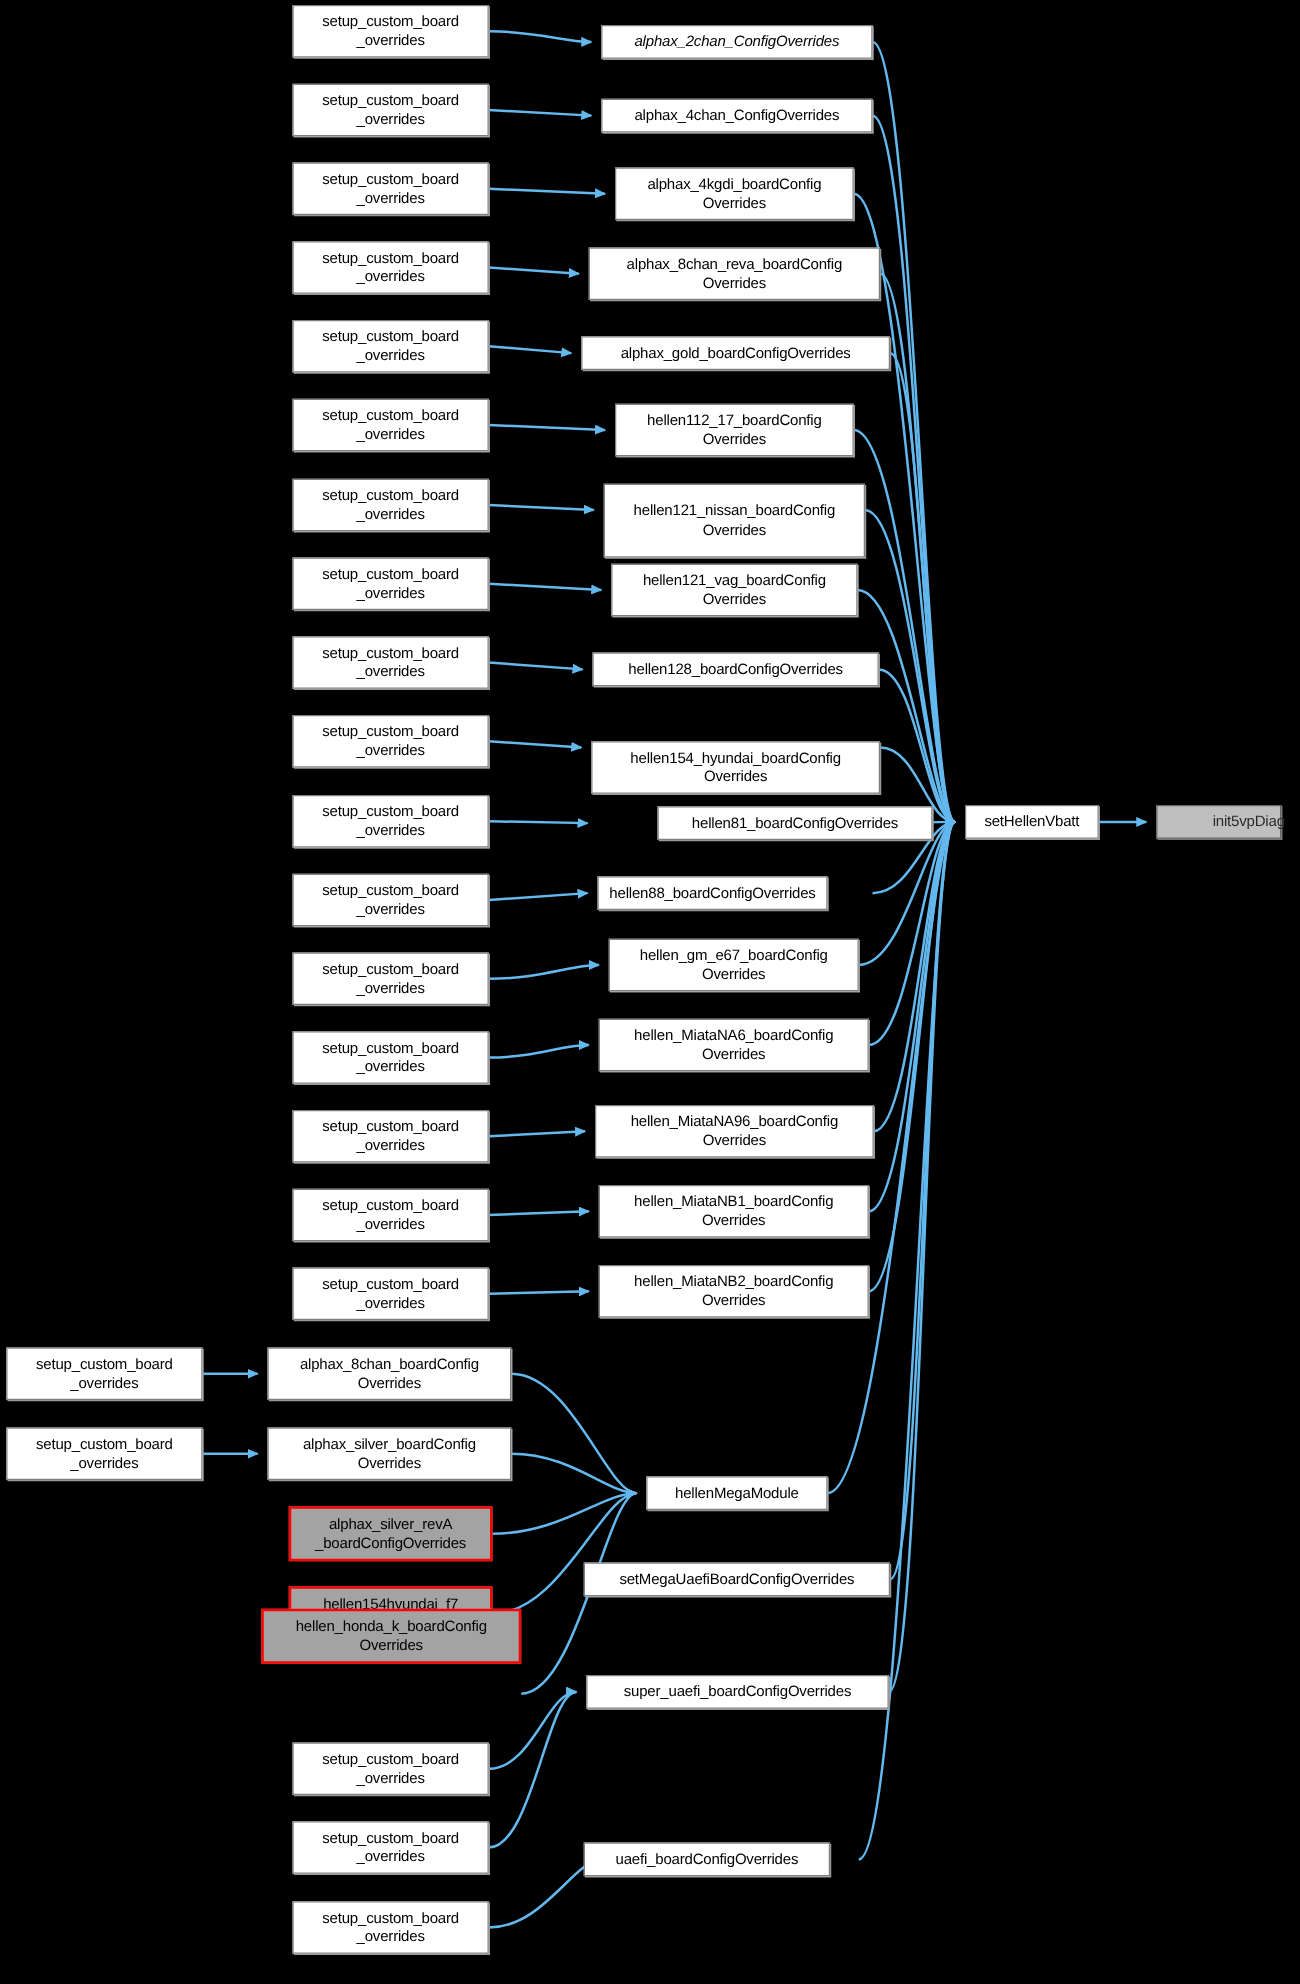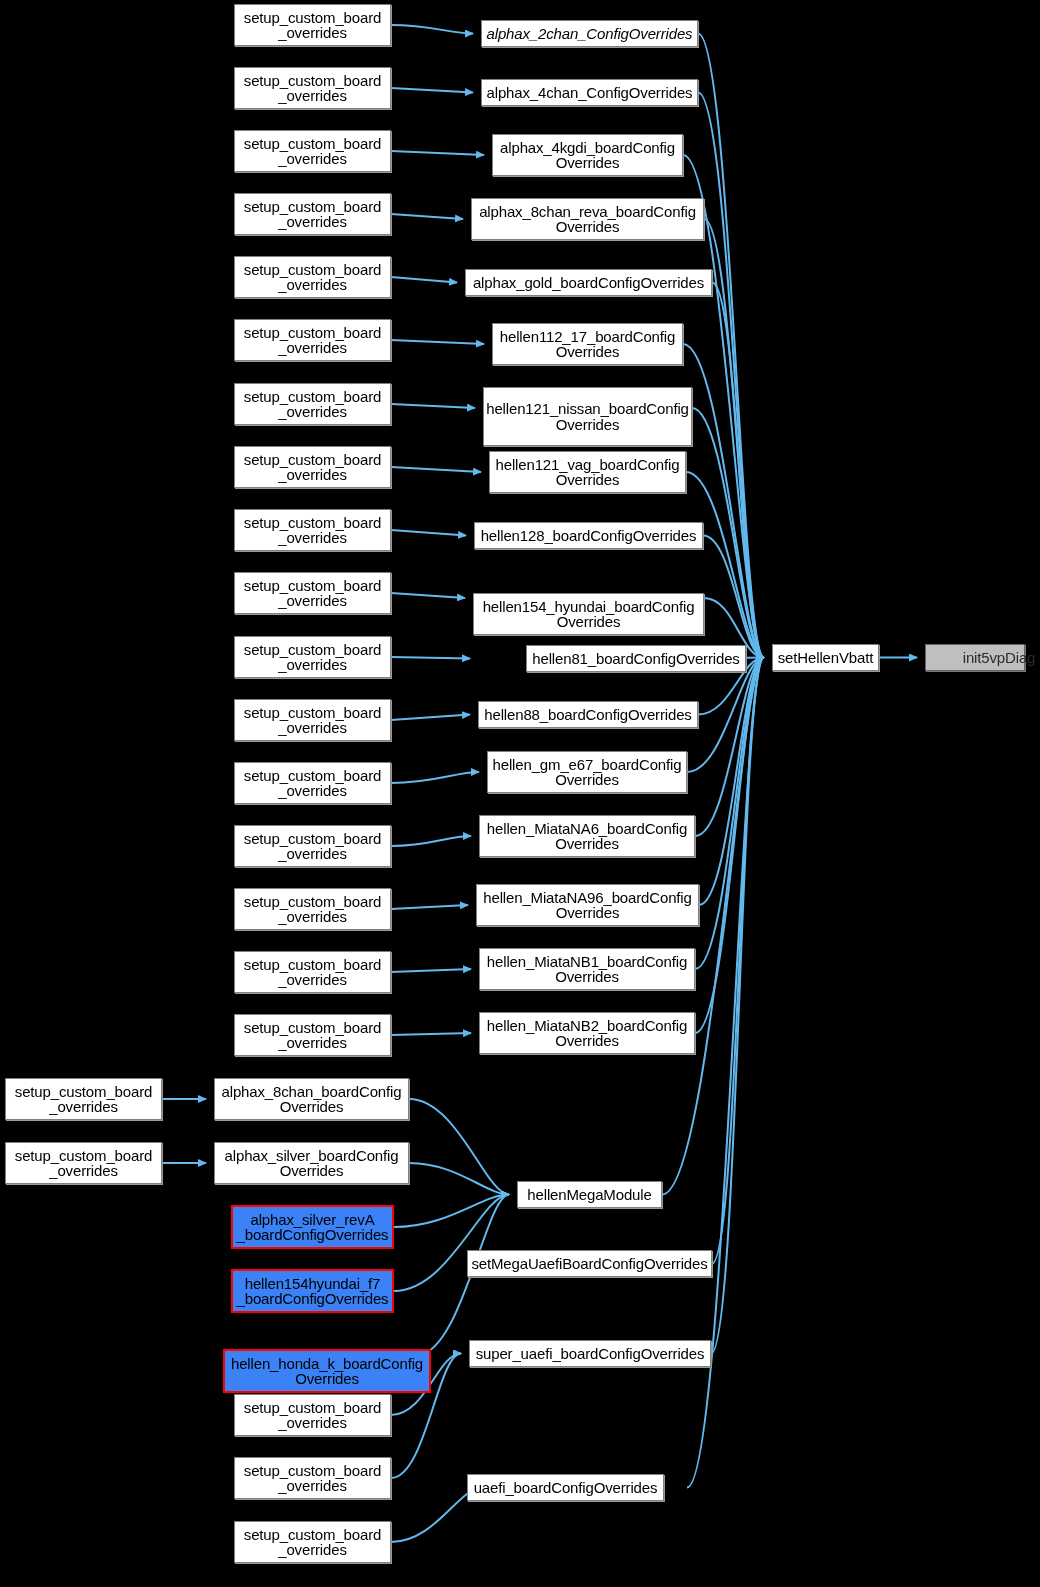--- a/index.html
+++ b/index.html
@@ -1,23 +1,23 @@
 <!DOCTYPE html>
 <html><head>
 <meta charset="utf-8">
 <style>
   html,body{margin:0;padding:0;background:#000;}
   #canvas{position:relative;width:1040px;height:1587px;background:#000;
           font-family:"Liberation Sans",sans-serif;overflow:hidden;}
   svg.edges{position:absolute;left:0;top:0;width:1040px;height:1587px;pointer-events:none;}
   .node{position:absolute;box-sizing:border-box;background:#fff;border:1px solid #808080;
         display:flex;align-items:center;justify-content:center;text-align:center;
-        color:#000;font-size:15px;line-height:15.5px;letter-spacing:-0.15px;
+        color:#000;font-size:12px;line-height:15.5px;letter-spacing:-0.15px;
         box-shadow:1px 1px 0 0 #999;}
-  .node.red{border:2px solid #ff0000;background:#3b82f6;box-shadow:none;}
+  .node.red{border:2px solid #ff0000;background:#a3a3a3;box-shadow:none;}
   .node.focus{background:#bfbfbf;border:1px solid #666;color:#2b2b2b;box-shadow:1px 1px 0 0 #777;padding-left:48px;}
   .node span{display:block;padding:0 3px;}
 </style>
 </head>
 <body>
 
 <div id="canvas">
   <svg class="edges" viewBox="0 0 1040 1587">
     <defs>
       <marker id="ah" markerWidth="9" markerHeight="8" refX="8" refY="4" orient="auto" markerUnits="userSpaceOnUse">
@@ -139,21 +139,21 @@
       </div>
       <div class="node" style="left: 234px; top: 636px; width: 157px; height: 42px;">
         <span>setup_custom_board<br>_overrides</span>
       </div>
       <div class="node" style="left: 478px; top: 645px; width: 220px; height: 27px; margin-left: 48px;">
         <span>hellen81_boardConfigOverrides</span>
       </div>
       <div class="node" style="left: 234px; top: 699px; width: 157px; height: 42px;">
         <span>setup_custom_board<br>_overrides</span>
       </div>
-      <div class="node" style="left: 478px; top: 701px; width: 220px; height: 27px;">
+      <div class="node" style="left: 478px; top: 701px; width: 184px; height: 27px;">
         <span>hellen88_boardConfigOverrides</span>
       </div>
       <div class="node" style="left: 234px; top: 762px; width: 157px; height: 42px;">
         <span>setup_custom_board<br>_overrides</span>
       </div>
       <div class="node" style="left: 487px; top: 751px; width: 200px; height: 42px;">
         <span>hellen_gm_e67_boardConfig<br>Overrides</span>
       </div>
       <div class="node" style="left: 234px; top: 825px; width: 157px; height: 42px;">
         <span>setup_custom_board<br>_overrides</span>
@@ -196,21 +196,21 @@
       </div>
       <div class="node red" style="left: 231px; top: 1205px; width: 163px; height: 44px;">
         <span>alphax_silver_revA<br>_boardConfigOverrides</span>
       </div>
       <div class="node" style="left: 467px; top: 1250px; width: 245px; height: 27px;">
         <span>setMegaUaefiBoardConfigOverrides</span>
       </div>
       <div class="node red" style="left: 231px; top: 1269px; width: 163px; height: 44px;">
         <span>hellen154hyundai_f7<br>_boardConfigOverrides</span>
       </div>
-      <div class="node red" style="left: 209px; top: 1349px; width: 208px; height: 44px; margin-left: 14px;">
+      <div class="node red" style="left: 209px; top: 1287px; width: 208px; height: 44px;">
         <span>hellen_honda_k_boardConfig<br>Overrides</span>
       </div>
       <div class="node" style="left: 469px; top: 1340px; width: 242px; height: 27px;">
         <span>super_uaefi_boardConfigOverrides</span>
       </div>
       <div class="node" style="left: 234px; top: 1394px; width: 157px; height: 42px;">
         <span>setup_custom_board<br>_overrides</span>
       </div>
       <div class="node" style="left: 234px; top: 1457px; width: 157px; height: 42px;">
         <span>setup_custom_board<br>_overrides</span>

